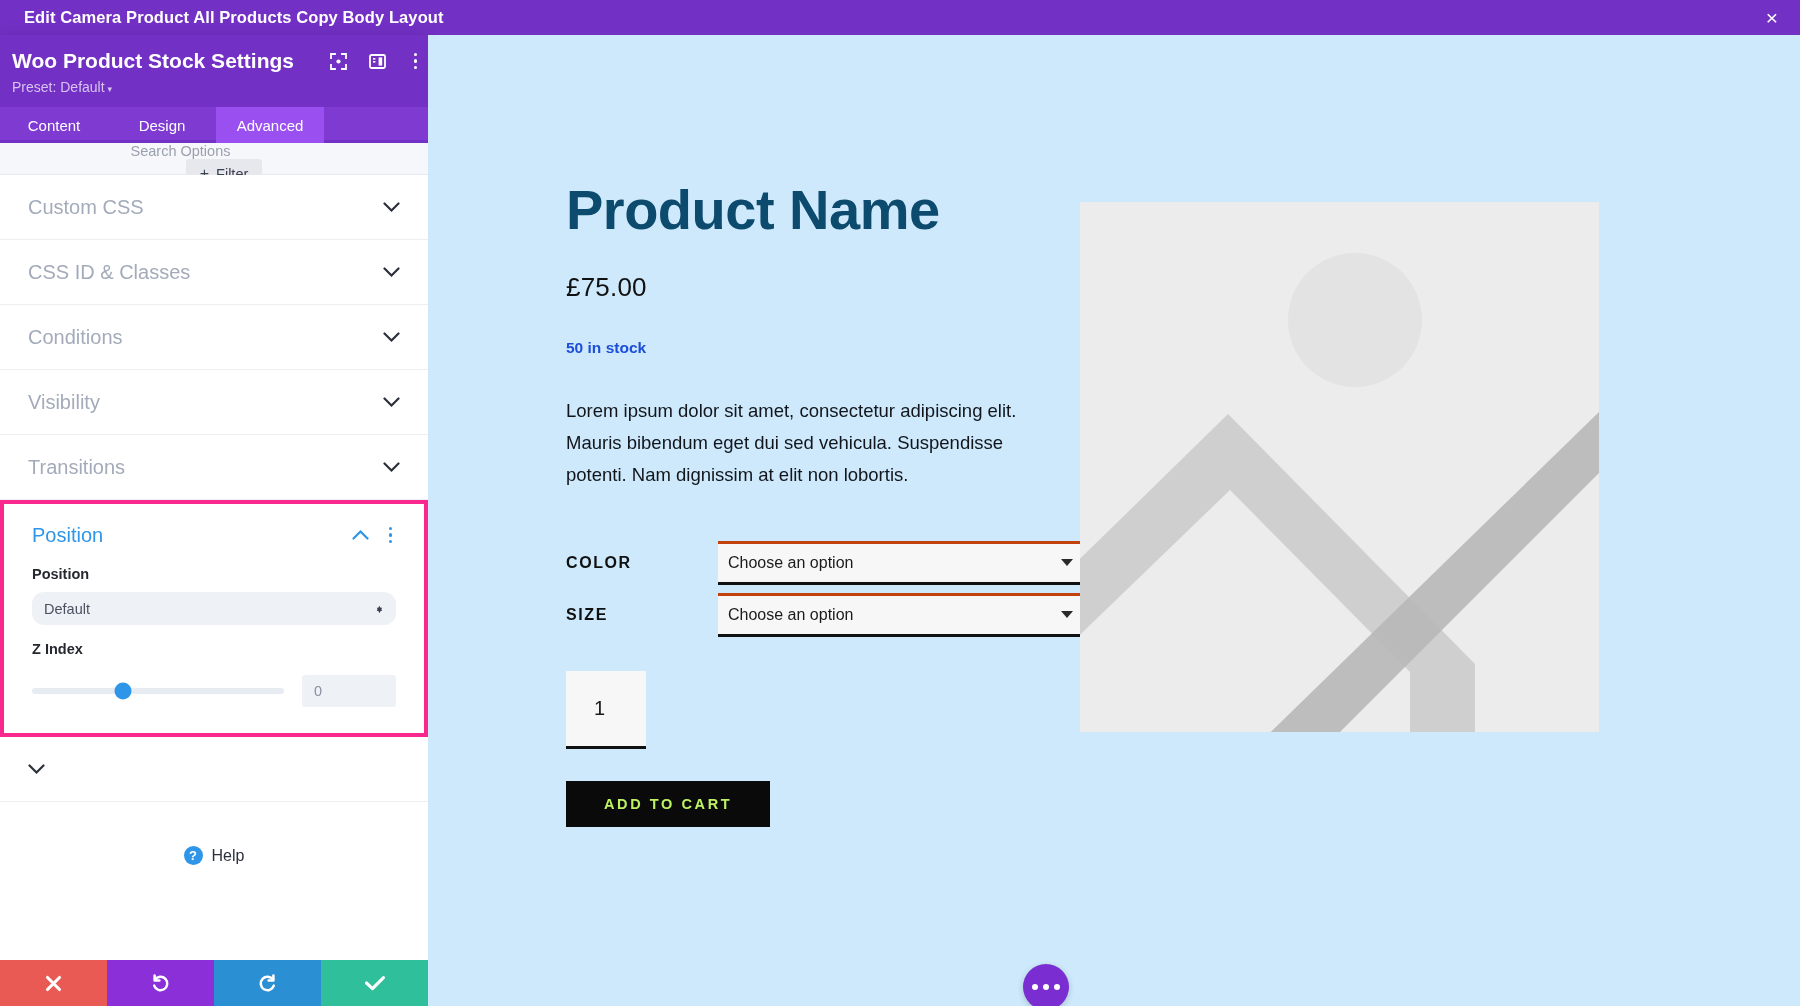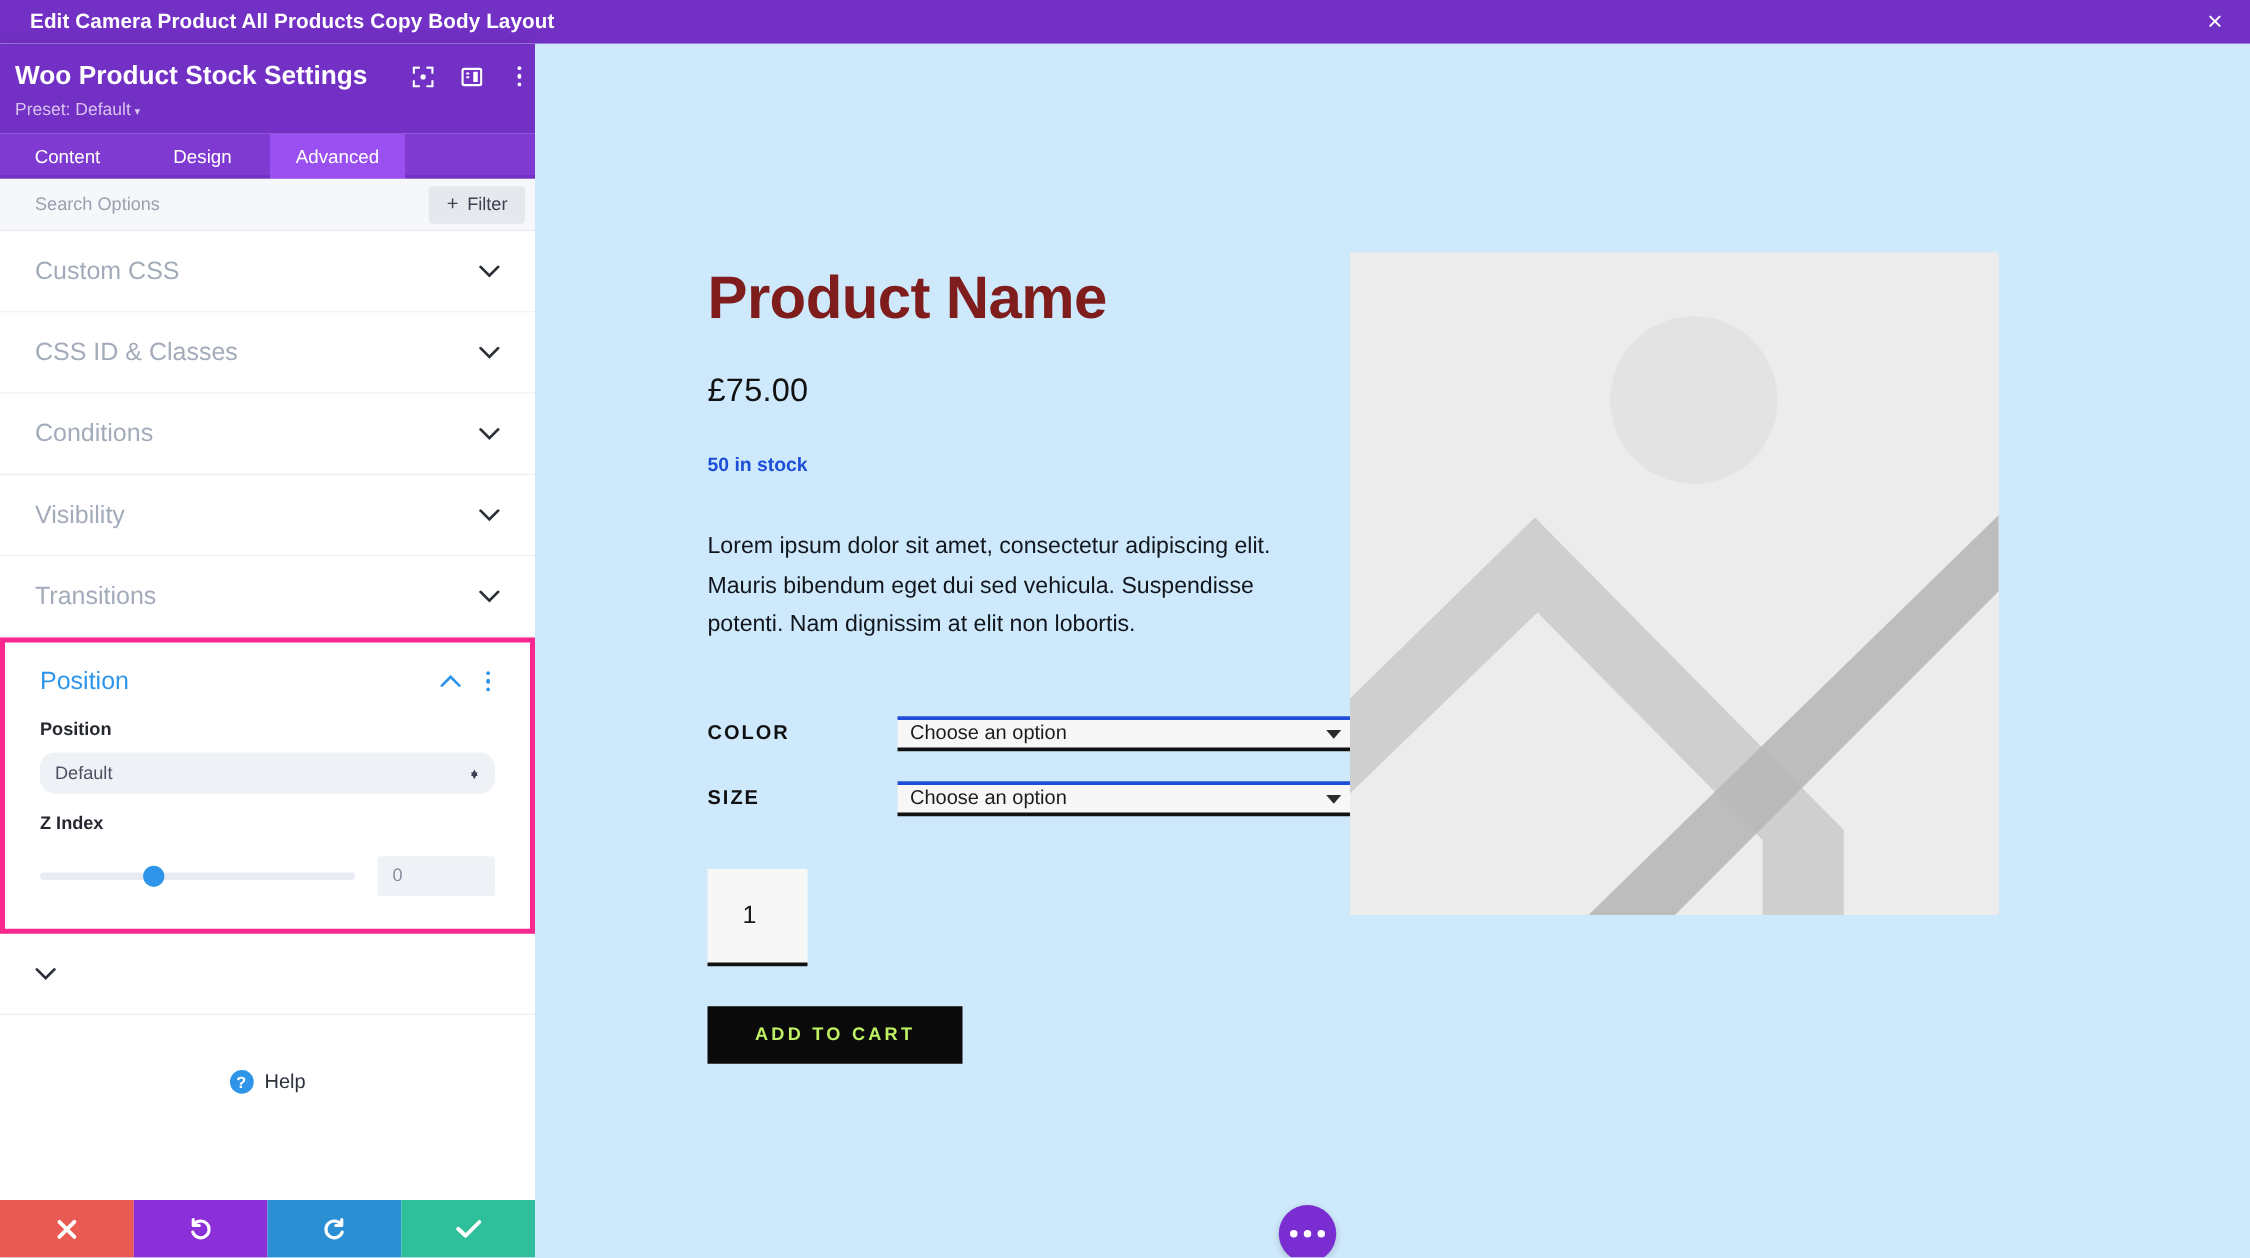--- a/index.html
+++ b/index.html
@@ -53,23 +53,23 @@
   .tabs { display: flex; background: #7f3ad1; height: 36px; border-bottom: 3px solid #7230c4;}
   .tab {
     display: flex; align-items: center; justify-content: center;
     color: #fff; font-size: 15px; height: 36px; cursor: pointer;
     padding: 0 0; width: 108px;
   }
   .tab.active { background: #9a4ff0; font-weight: 500; }
 
   
   .searchrow {
-    display: flex; align-items: center; height: 42px;
+    display: flex; align-items: center; height: 32px;
     background: #f6f7fb; border-bottom: 1px solid #e7e9ef;
-    padding-left: 28px; padding-right: 8px;
+    padding-left: 28px; padding-right: 8px; flex-direction: column;
   }
   .searchinput {
     flex: 1; border: none; outline: none; background: transparent;
     font-size: 14.5px; color: #7a7f8c; font-family: "Liberation Sans", sans-serif;
   }
   .searchinput::placeholder { color: #9aa0ae; }
   .filterbtn {
     background: #e6e8ee; color: #3c4250; font-size: 14.5px;
     padding: 7px 14px; border-radius: 3px; cursor: pointer;
     display: flex; align-items: center; gap: 7px; white-space: nowrap;
@@ -154,40 +154,40 @@
   
   .preview {
     position: absolute; top: 35px; left: 428px;
     width: 1372px; height: 971px; background: #cde9fb;
     overflow: hidden;
   }
   .prod-wrap {
     position: absolute; left: 138px; top: 145px; width: 530px;
   }
   .prod-name {
-    font-size: 48px; font-weight: bold; color: #7f1d1d;
-    letter-spacing: -.5px; line-height: 1.08; margin-top: 33px;
+    font-size: 56px; font-weight: bold; color: #0c4a6e;
+    letter-spacing: -.5px; line-height: 1.08;
   }
   .prod-price { font-size: 26px; color: #111; margin-top: 32px; letter-spacing: .2px; }
   .prod-stock { font-size: 15.5px; font-weight: bold; color: #1d4ed8; margin-top: 36px; }
   .prod-desc {
     font-size: 18.5px; color: #12161c; line-height: 1.72; margin-top: 38px;
     width: 500px;
   }
 
   .attr-table { margin-top: 46px; }
   .attr-row { display: flex; align-items: center; height: 52px; }
   .attr-label {
     width: 152px; font-size: 16px; font-weight: bold; letter-spacing: 1.6px;
     color: #101010;
   }
   .attr-select {
     width: 365px; background: #f7f7f7;
-    border-top: 3px solid #1d4ed8; border-bottom: 3px solid #111;
-    height: 28px; display: flex; align-items: center;
+    border-top: 3px solid #c2410c; border-bottom: 3px solid #111;
+    height: 44px; display: flex; align-items: center;
     padding: 0 10px; font-size: 16px; color: #1b1b1b; cursor: pointer;
   }
   .attr-select .ph { flex: 1; }
   .sel-caret {
     width: 0; height: 0; border-left: 6px solid transparent;
     border-right: 6px solid transparent; border-top: 7px solid #2a2a2a;
   }
 
   .qty-box {
     margin-top: 30px; width: 80px; height: 78px; background: #f7f7f7;

